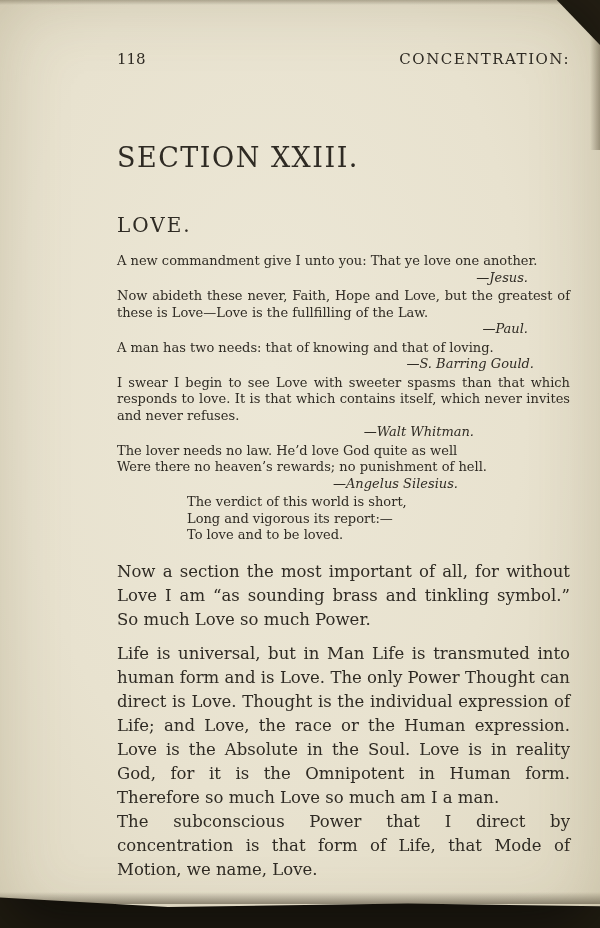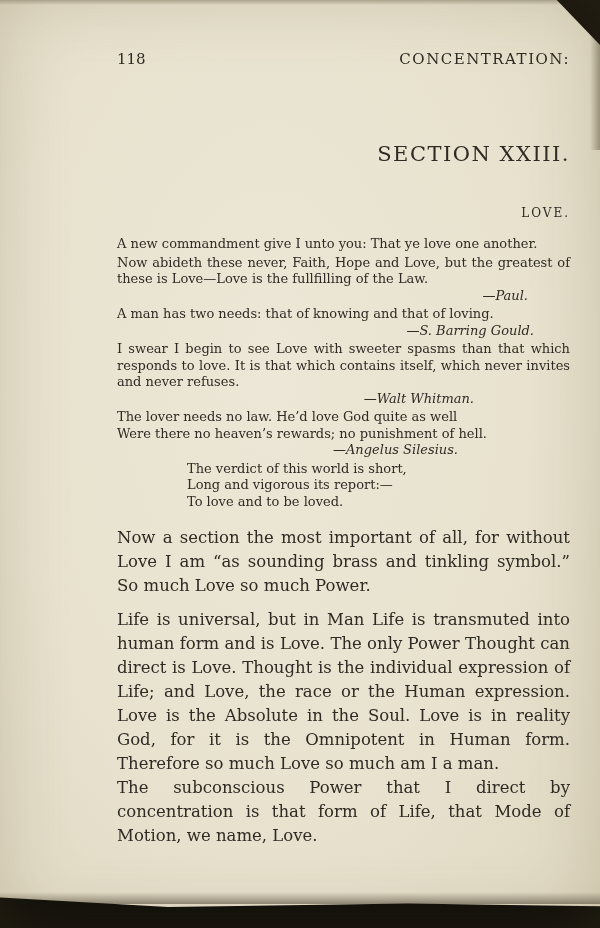--- a/index.html
+++ b/index.html
@@ -31,29 +31,29 @@
     display: flex;
     justify-content: space-between;
     align-items: baseline;
     font-size: 15px;
   }
   .running-title {
     letter-spacing: 1.5px;
   }
   .section-title {
     margin: 74px 0 0;
-    text-align: right;
-    font-size: 21px;
+    text-align: left;
+    font-size: 27px;
     font-weight: normal;
     letter-spacing: 1.5px;
   }
   .chapter-title {
     margin: 40px 0 0;
-    text-align: right;
-    font-size: 12px;
+    text-align: left;
+    font-size: 20px;
     font-weight: normal;
     letter-spacing: 2px;
   }
   .quotes {
     margin-top: 16px;
     font-size: 13px;
     line-height: 16.5px;
   }
   .quote { margin: 0 0 2px; }
   .qtext {
@@ -141,20 +141,21 @@
       <span class="running-title">CONCENTRATION:</span>
     </div>
 
     <h1 class="section-title">SECTION XXIII.</h1>
     <h2 class="chapter-title">LOVE.</h2>
 
     <div class="quotes">
 
       <figure class="quote">
         <p class="qtext">A new commandment give I unto you:  That ye love one another.</p>
+        <p class="qattr a0">—Jesus.</p>
       </figure>
 
       <figure class="quote">
         <p class="qtext">Now abideth these never, Faith, Hope and Love, but the greatest of these is Love—Love is the fullfilling of the Law.</p>
         <p class="qattr a1">—Paul.</p>
       </figure>
 
       <figure class="quote">
         <p class="qtext">A man has two needs: that of knowing and that of loving.</p>
         <p class="qattr a3">—S. Barring Gould.</p>

